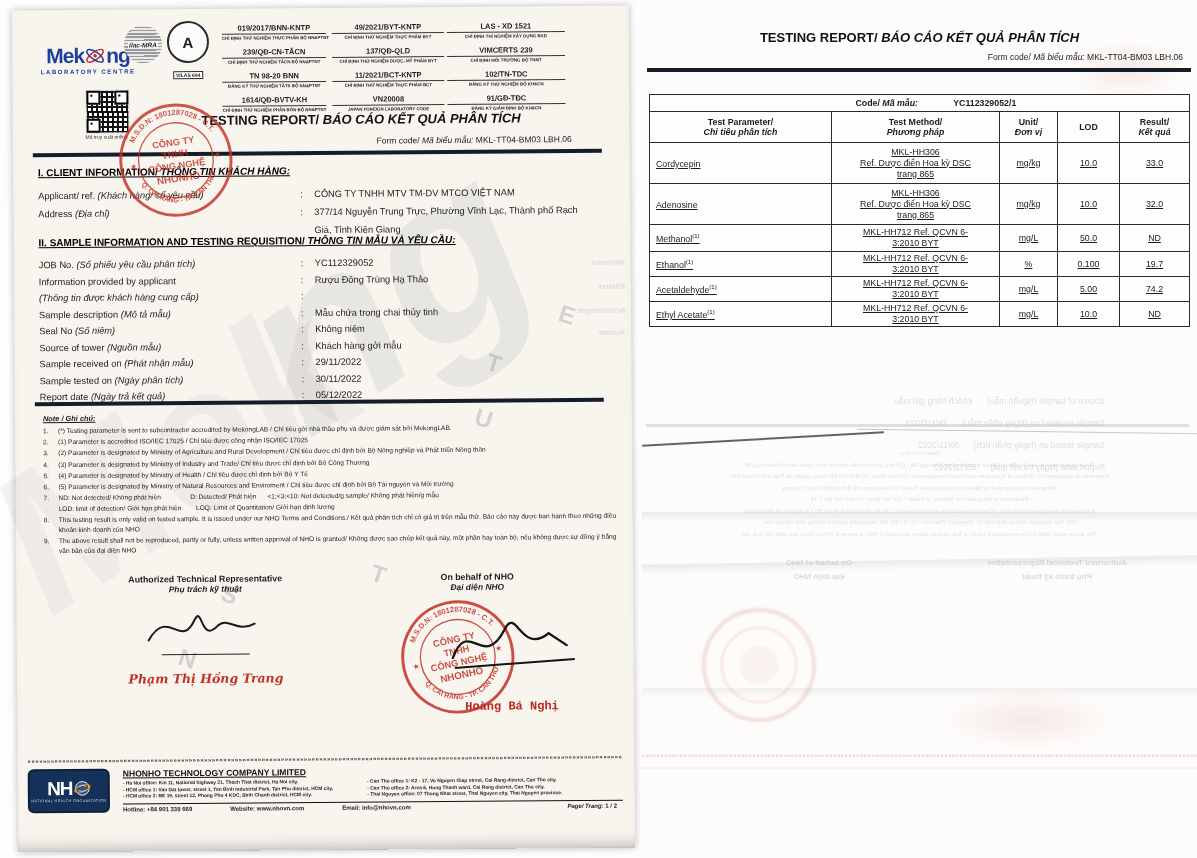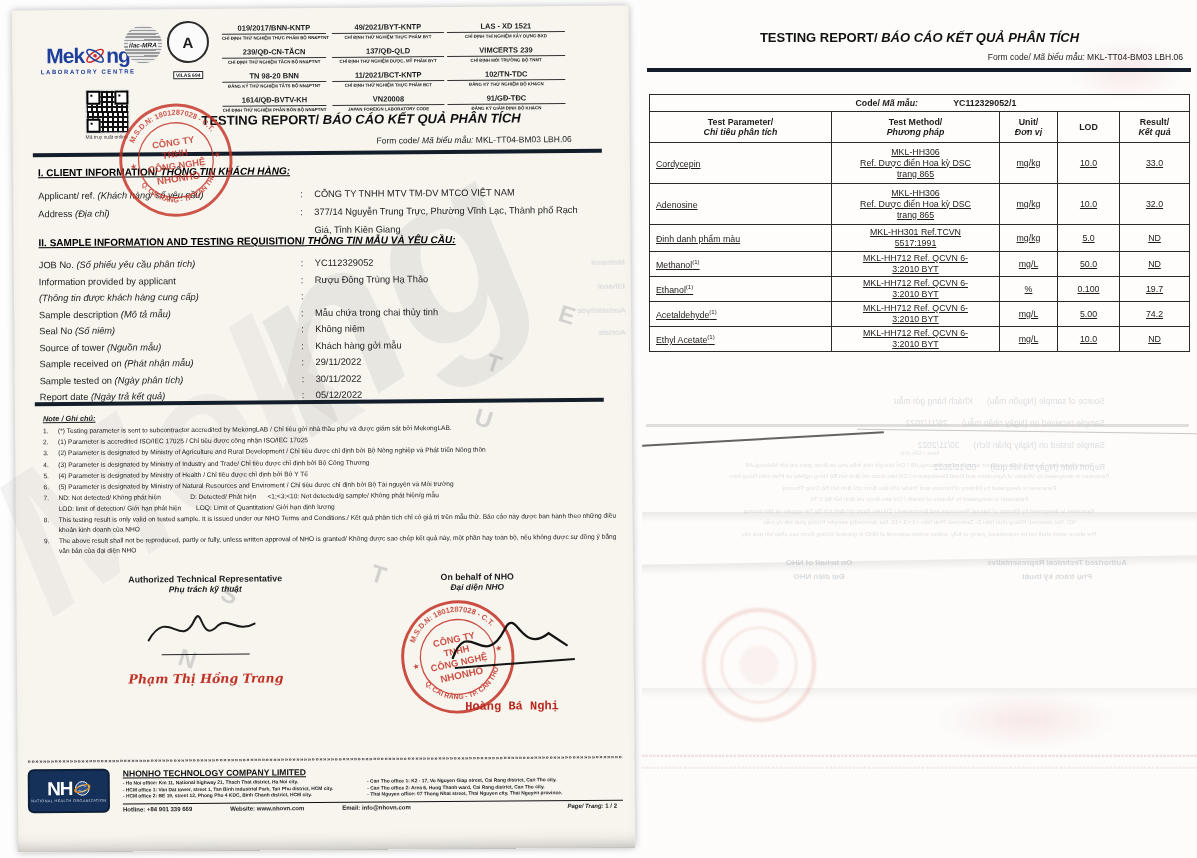--- a/index.html
+++ b/index.html
@@ -581,28 +581,20 @@
           <tr>
           <td class="c-param"><span>Adenosine</span><sup></sup></td>
           <td class="c-method">MKL-HH306
 Ref. Dược điển Hoa kỳ DSC
 trang 865</td>
           <td class="c-unit">mg/kg</td>
           <td class="c-lod">10.0</td>
           <td class="c-result">32.0</td>
         </tr>
           <tr>
-          <td class="c-param"><span>Định danh phẩm màu</span><sup></sup></td>
-          <td class="c-method">MKL-HH301 Ref.TCVN
-5517:1991</td>
-          <td class="c-unit">mg/kg</td>
-          <td class="c-lod">5.0</td>
-          <td class="c-result">ND</td>
-        </tr>
-          <tr>
           <td class="c-param"><span>Methanol</span><sup>(1)</sup></td>
           <td class="c-method">MKL-HH712 Ref. QCVN 6-
 3:2010 BYT</td>
           <td class="c-unit">mg/L</td>
           <td class="c-lod">50.0</td>
           <td class="c-result">ND</td>
         </tr>
           <tr>
           <td class="c-param"><span>Ethanol</span><sup>(1)</sup></td>
           <td class="c-method">MKL-HH712 Ref. QCVN 6-

